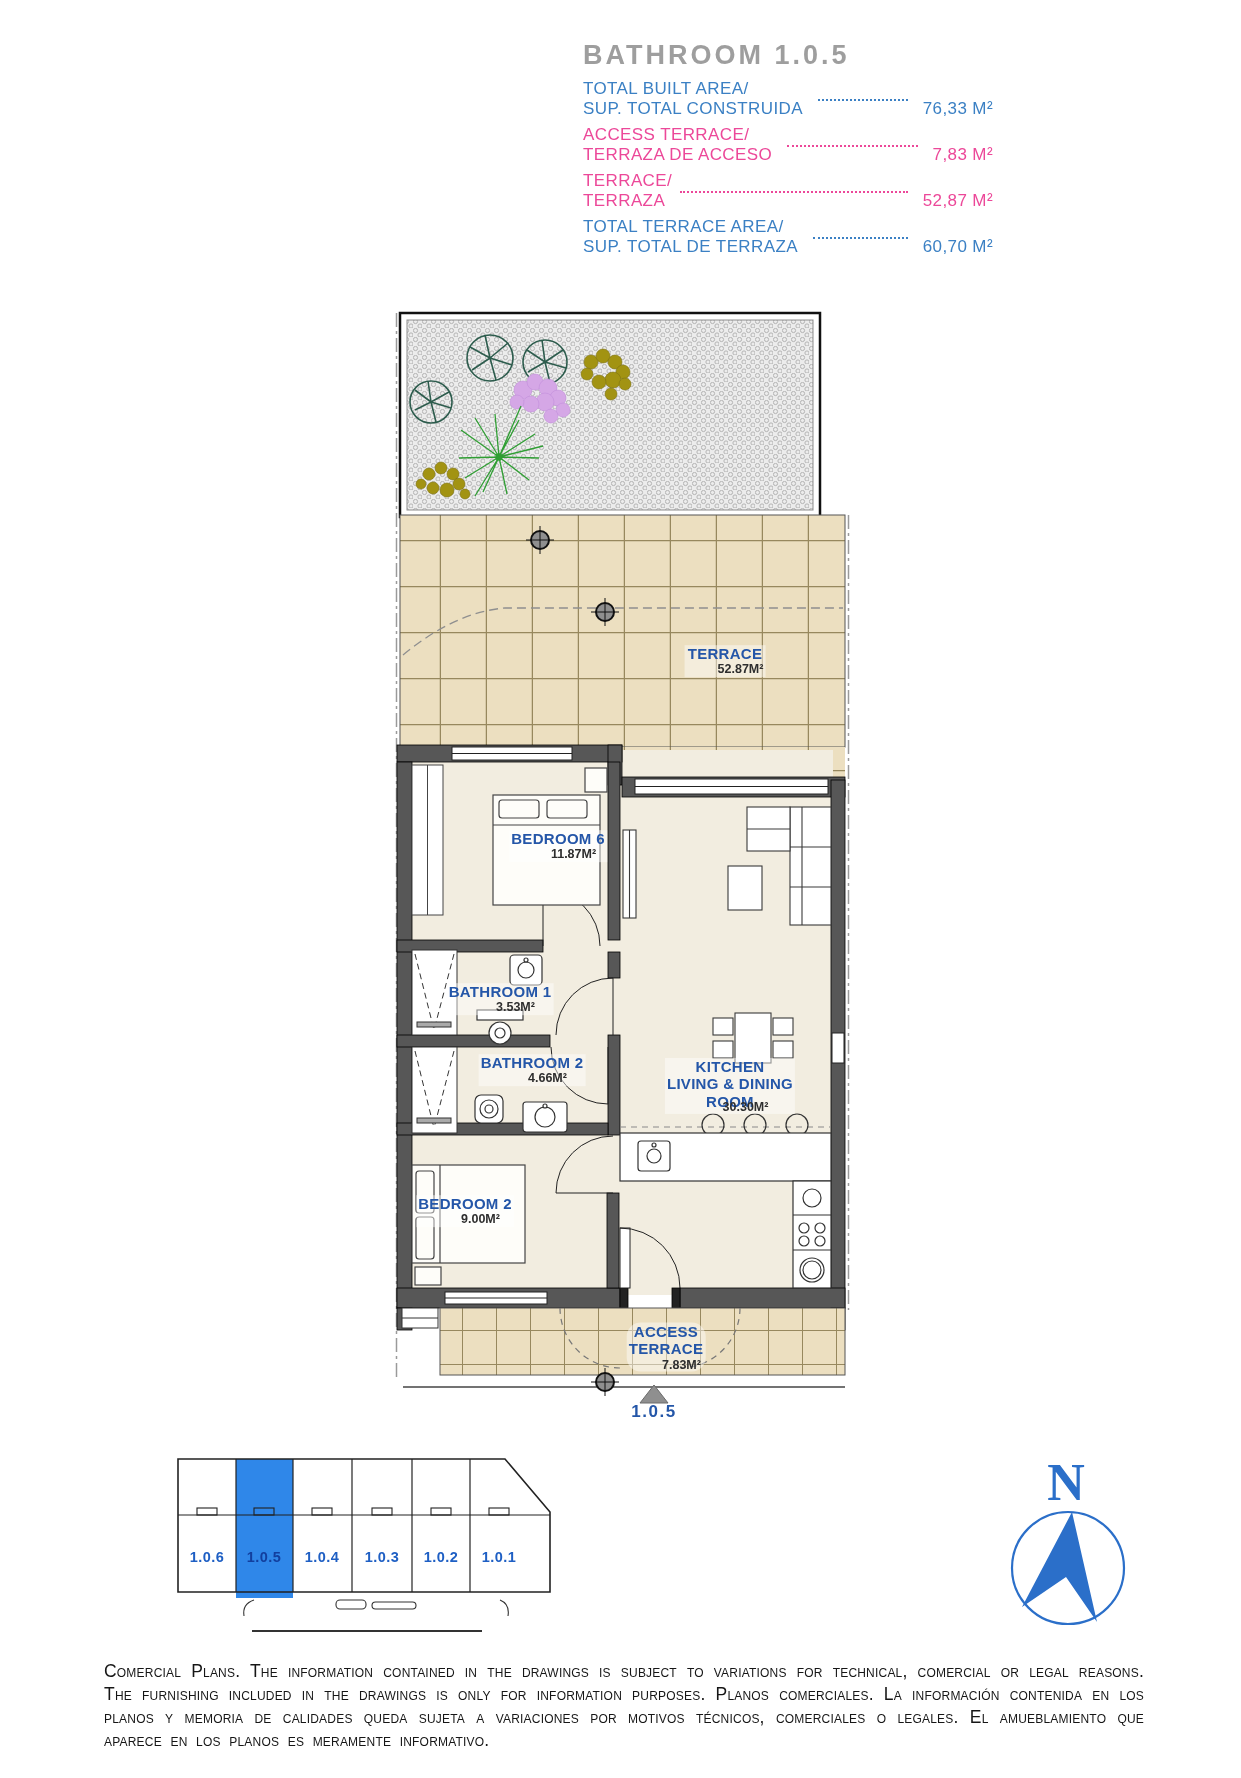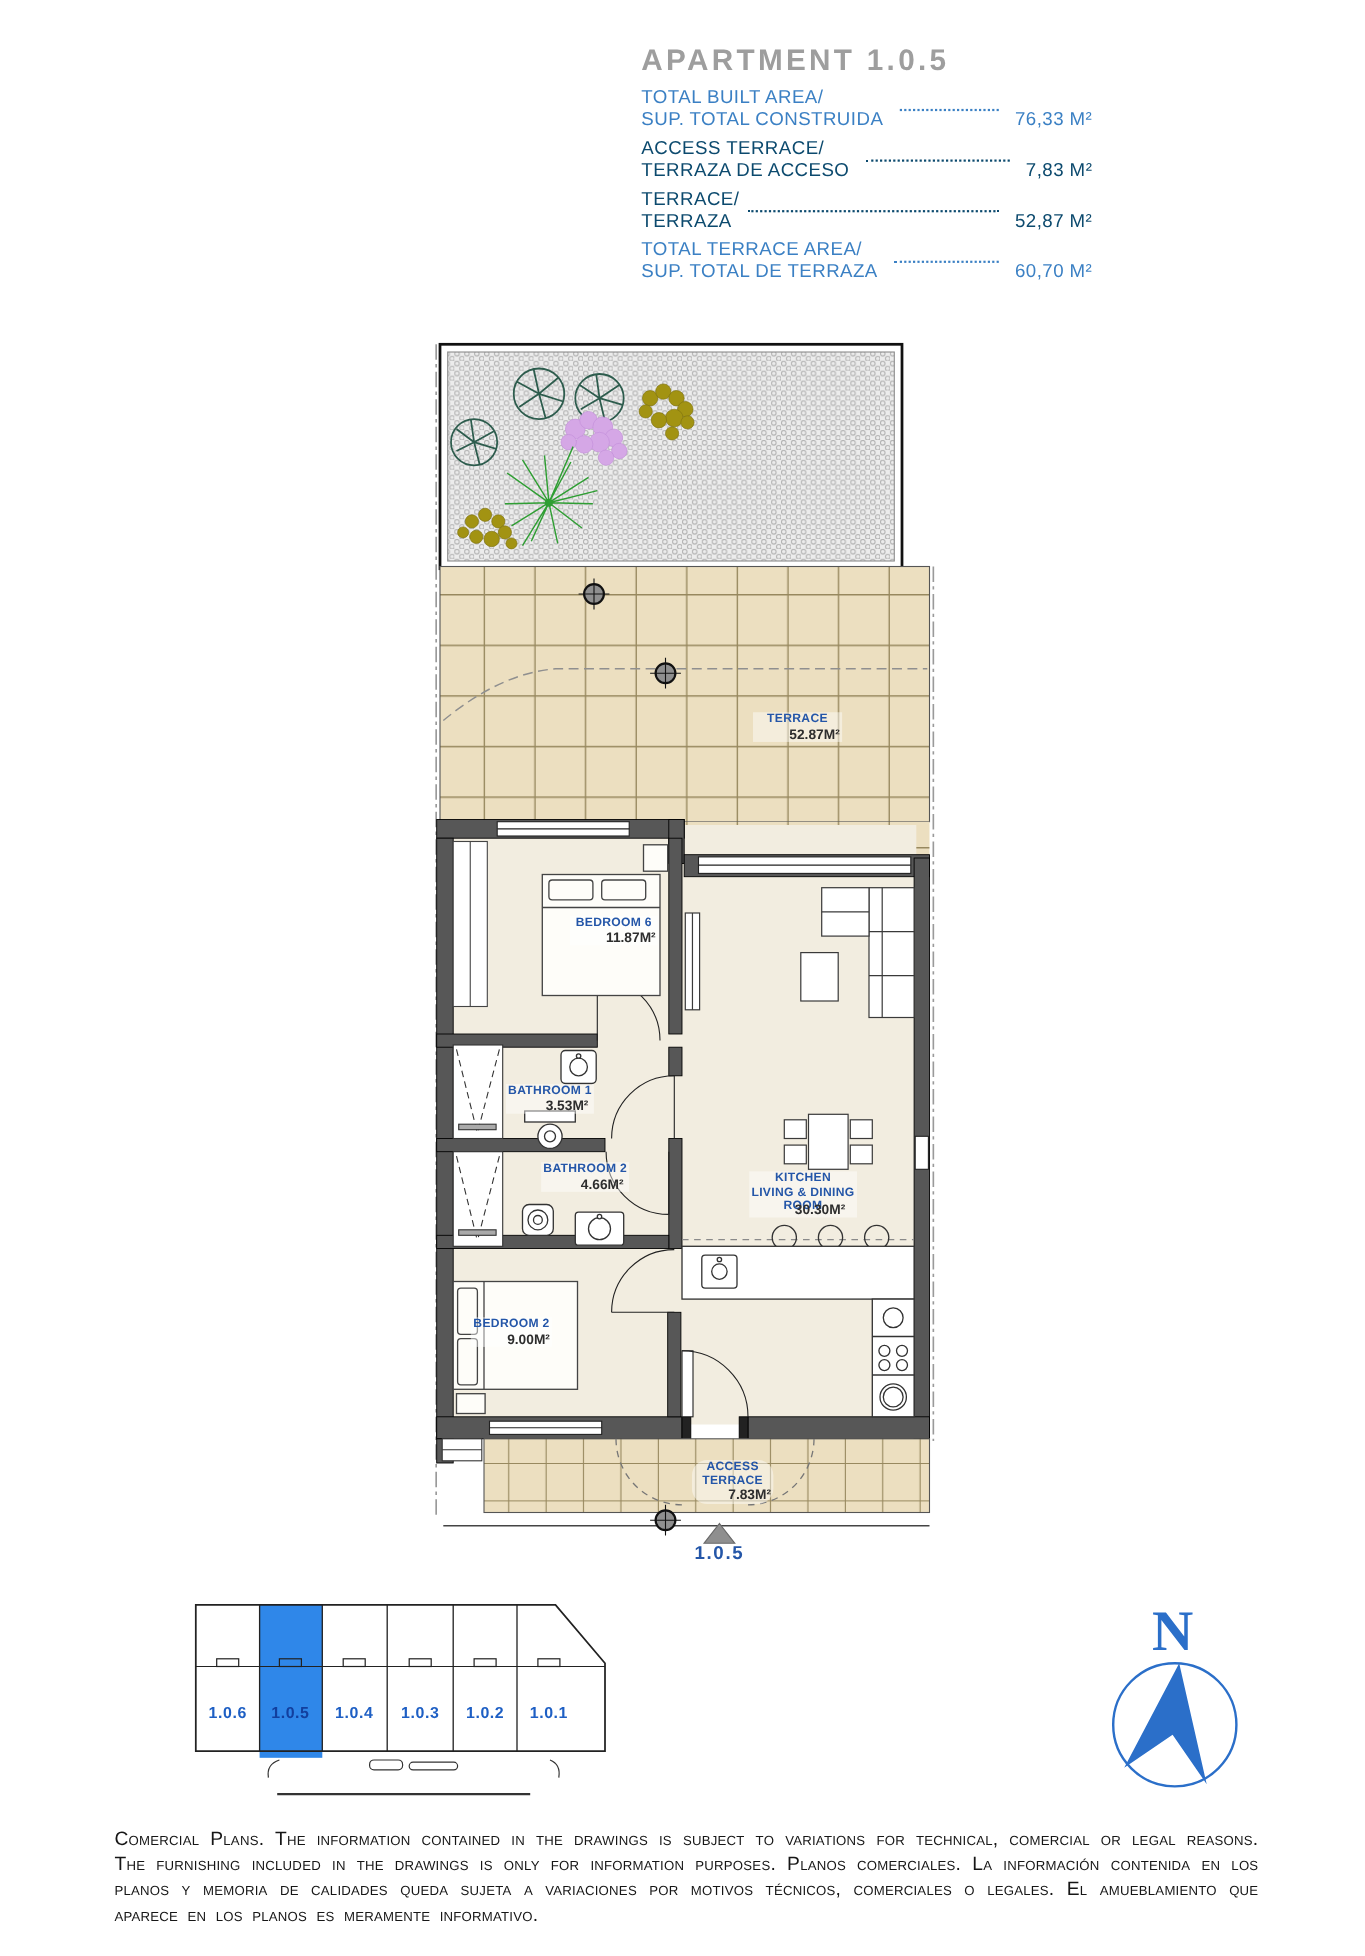--- a/index.html
+++ b/index.html
@@ -5,31 +5,31 @@
   html,body{margin:0;padding:0;background:#fff;}
   .page{position:relative;width:1241px;height:1778px;background:#ffffff;
         font-family:"Liberation Sans",sans-serif;overflow:hidden;}
 
   
   .summary{position:absolute;left:583px;top:40px;width:410px;}
   .summary h1{margin:0 0 8px 0;font-size:27px;font-weight:bold;color:#9e9e9e;
               letter-spacing:3px;}
   .srow{margin-bottom:7px;font-size:17px;font-weight:normal;letter-spacing:.4px;line-height:1.15;}
   .srow.accent{color:#3b80c4;}
-  .srow.muted{color:#0c4a6e;}
+  .srow.muted{color:#ec4899;}
   .srow .l2{display:flex;align-items:flex-start;gap:11px;}
   .srow .dots{flex:1;border-bottom:2px dotted currentColor;margin:0 4px 3px 4px;}
   .srow .val{white-space:nowrap;}
 
   
   .plan{position:absolute;left:395px;top:310px;width:456px;height:1115px;}
   .plan svg{position:absolute;left:0;top:0;}
   .rlabel{position:absolute;transform:translate(-50%,-50%);text-align:center;
           line-height:1.15;white-space:nowrap;background:rgba(255,255,255,.45);padding:0 2px;}
-  .rname{color:#2456a8;font-weight:bold;font-size:11px;letter-spacing:.3px;}
+  .rname{color:#2456a8;font-weight:bold;font-size:15px;letter-spacing:.3px;}
   .rarea{color:#2e2e2e;font-weight:bold;font-size:12.5px;padding-left:31px;}
   .kitchen-overlap{margin-top:-10px;position:relative;z-index:2;}
   .unitnum{position:absolute;transform:translate(-50%,-50%);color:#2456a8;
            font-weight:bold;font-size:17px;letter-spacing:1.5px;background:none;}
 
   
   .locator{position:absolute;left:168px;top:1452px;width:390px;height:185px;}
   .unit-label{font-family:"Liberation Sans",sans-serif;font-weight:bold;font-size:14.5px;
               letter-spacing:.5px;fill:#1e5fc4;text-anchor:middle;}
   .unit-label.on-blue{fill:#123f9e;}
@@ -44,21 +44,21 @@
               font-size:17.5px;line-height:1.32;color:#161616;
               font-variant:small-caps;letter-spacing:.2px;word-spacing:3.5px;
               text-align:justify;}
 </style>
 </head>
 <body>
 
 <div class="page">
 
   <div class="summary">
-    <h1>APARTMENT 1.0.5</h1>
+    <h1>BATHROOM 1.0.5</h1>
 
     <div class="srow accent">
       <div class="l1">TOTAL BUILT AREA/</div>
       <div class="l2">
         <span>SUP. TOTAL CONSTRUIDA</span>
         <span class="dots"></span>
         <span class="val">76,33 M²</span>
       </div>
     </div>
 

